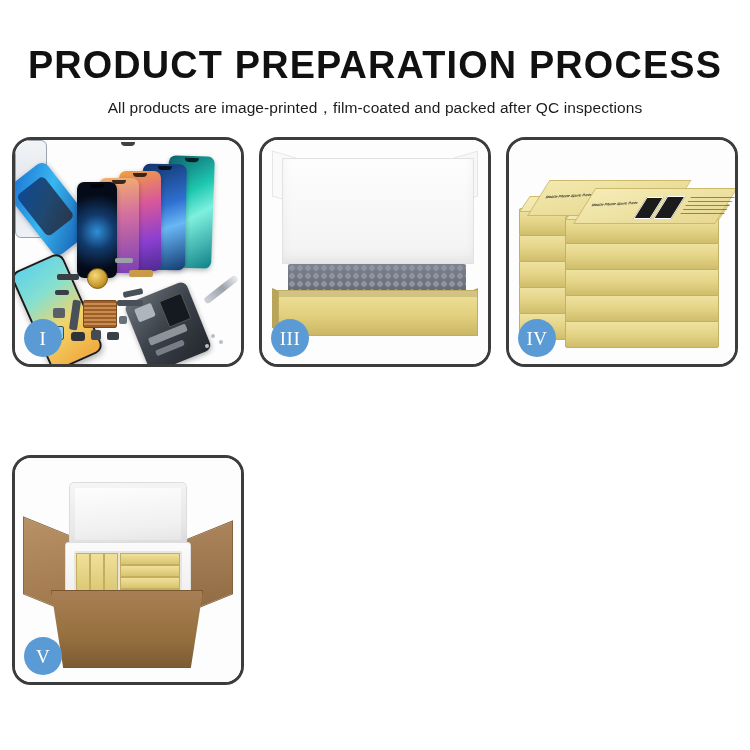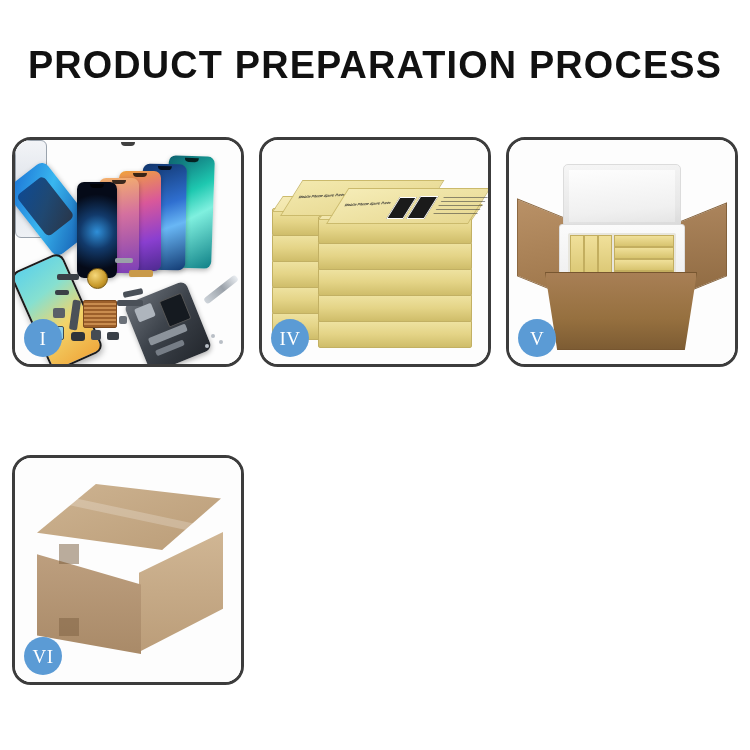--- a/index.html
+++ b/index.html
@@ -282,20 +282,21 @@
     background:rgba(120,92,60,.45);
   }
 </style>
 </head>
 <body>
 
 <div class="page">
 
   <div class="header">
     <div class="title">PRODUCT PREPARATION PROCESS</div>
+    <div class="subtitle">All products are image-printed，film-coated and packed after QC inspections</div>
   </div>
 
   <div class="grid">
 
     <div class="panel">
       <div class="stage">
         <div class="p1-wrap">
           <div class="ph-blue"></div>
           <div class="ph ph-a">
               <span class="notch"></span>
@@ -345,20 +346,32 @@
           <div class="screwdriver"></div>
           <div class="scr" style="left:196px;top:194px;"></div>
           <div class="scr" style="left:204px;top:200px;"></div>
           <div class="scr" style="left:190px;top:204px;"></div>
         </div>
       </div>
       <div class="badge">I</div>
     </div>
 
 
+    <div class="panel">
+      <div class="stage">
+        <div class="b3-lidflap-l"></div>
+        <div class="b3-lidflap-r"></div>
+        <div class="b3-lid"></div>
+        <div class="b3-foam"></div>
+        <div class="b3-edge-l"></div>
+        <div class="b3-edge-r"></div>
+        <div class="b3-base"></div>
+      </div>
+      <div class="badge">III</div>
+    </div>
 
     <div class="panel">
       <div class="stage">
         <div class="stack">
 
           <div class="sbox" style="left:0px;top:150px;"></div>
           <div class="sbox" style="left:0px;top:124px;"></div>
           <div class="sbox" style="left:0px;top:98px;"></div>
           <div class="sbox" style="left:0px;top:72px;"></div>
           <div class="sbox" style="left:0px;top:46px;">
@@ -418,26 +431,15 @@
             <div class="ybar" style="left:46px;top:14px;width:58px;height:10px;"></div>
             <div class="ybar" style="left:46px;top:26px;width:58px;height:10px;"></div>
             <div class="ybar" style="left:46px;top:38px;width:58px;height:9px;"></div>
           </div>
         </div>
         <div class="v-carton"></div>
       </div>
       <div class="badge">V</div>
     </div>
 
-    <div class="panel">
-      <div class="stage">
-        <div class="v6-top"></div>
-        <div class="v6-side"></div>
-        <div class="v6-front"></div>
-        <div class="v6-seam"></div>
-        <div class="v6-tapeA"></div>
-        <div class="v6-tapeB"></div>
-      </div>
-      <div class="badge">VI</div>
-    </div>
 
   </div>
 </div>
 
 </body></html>

